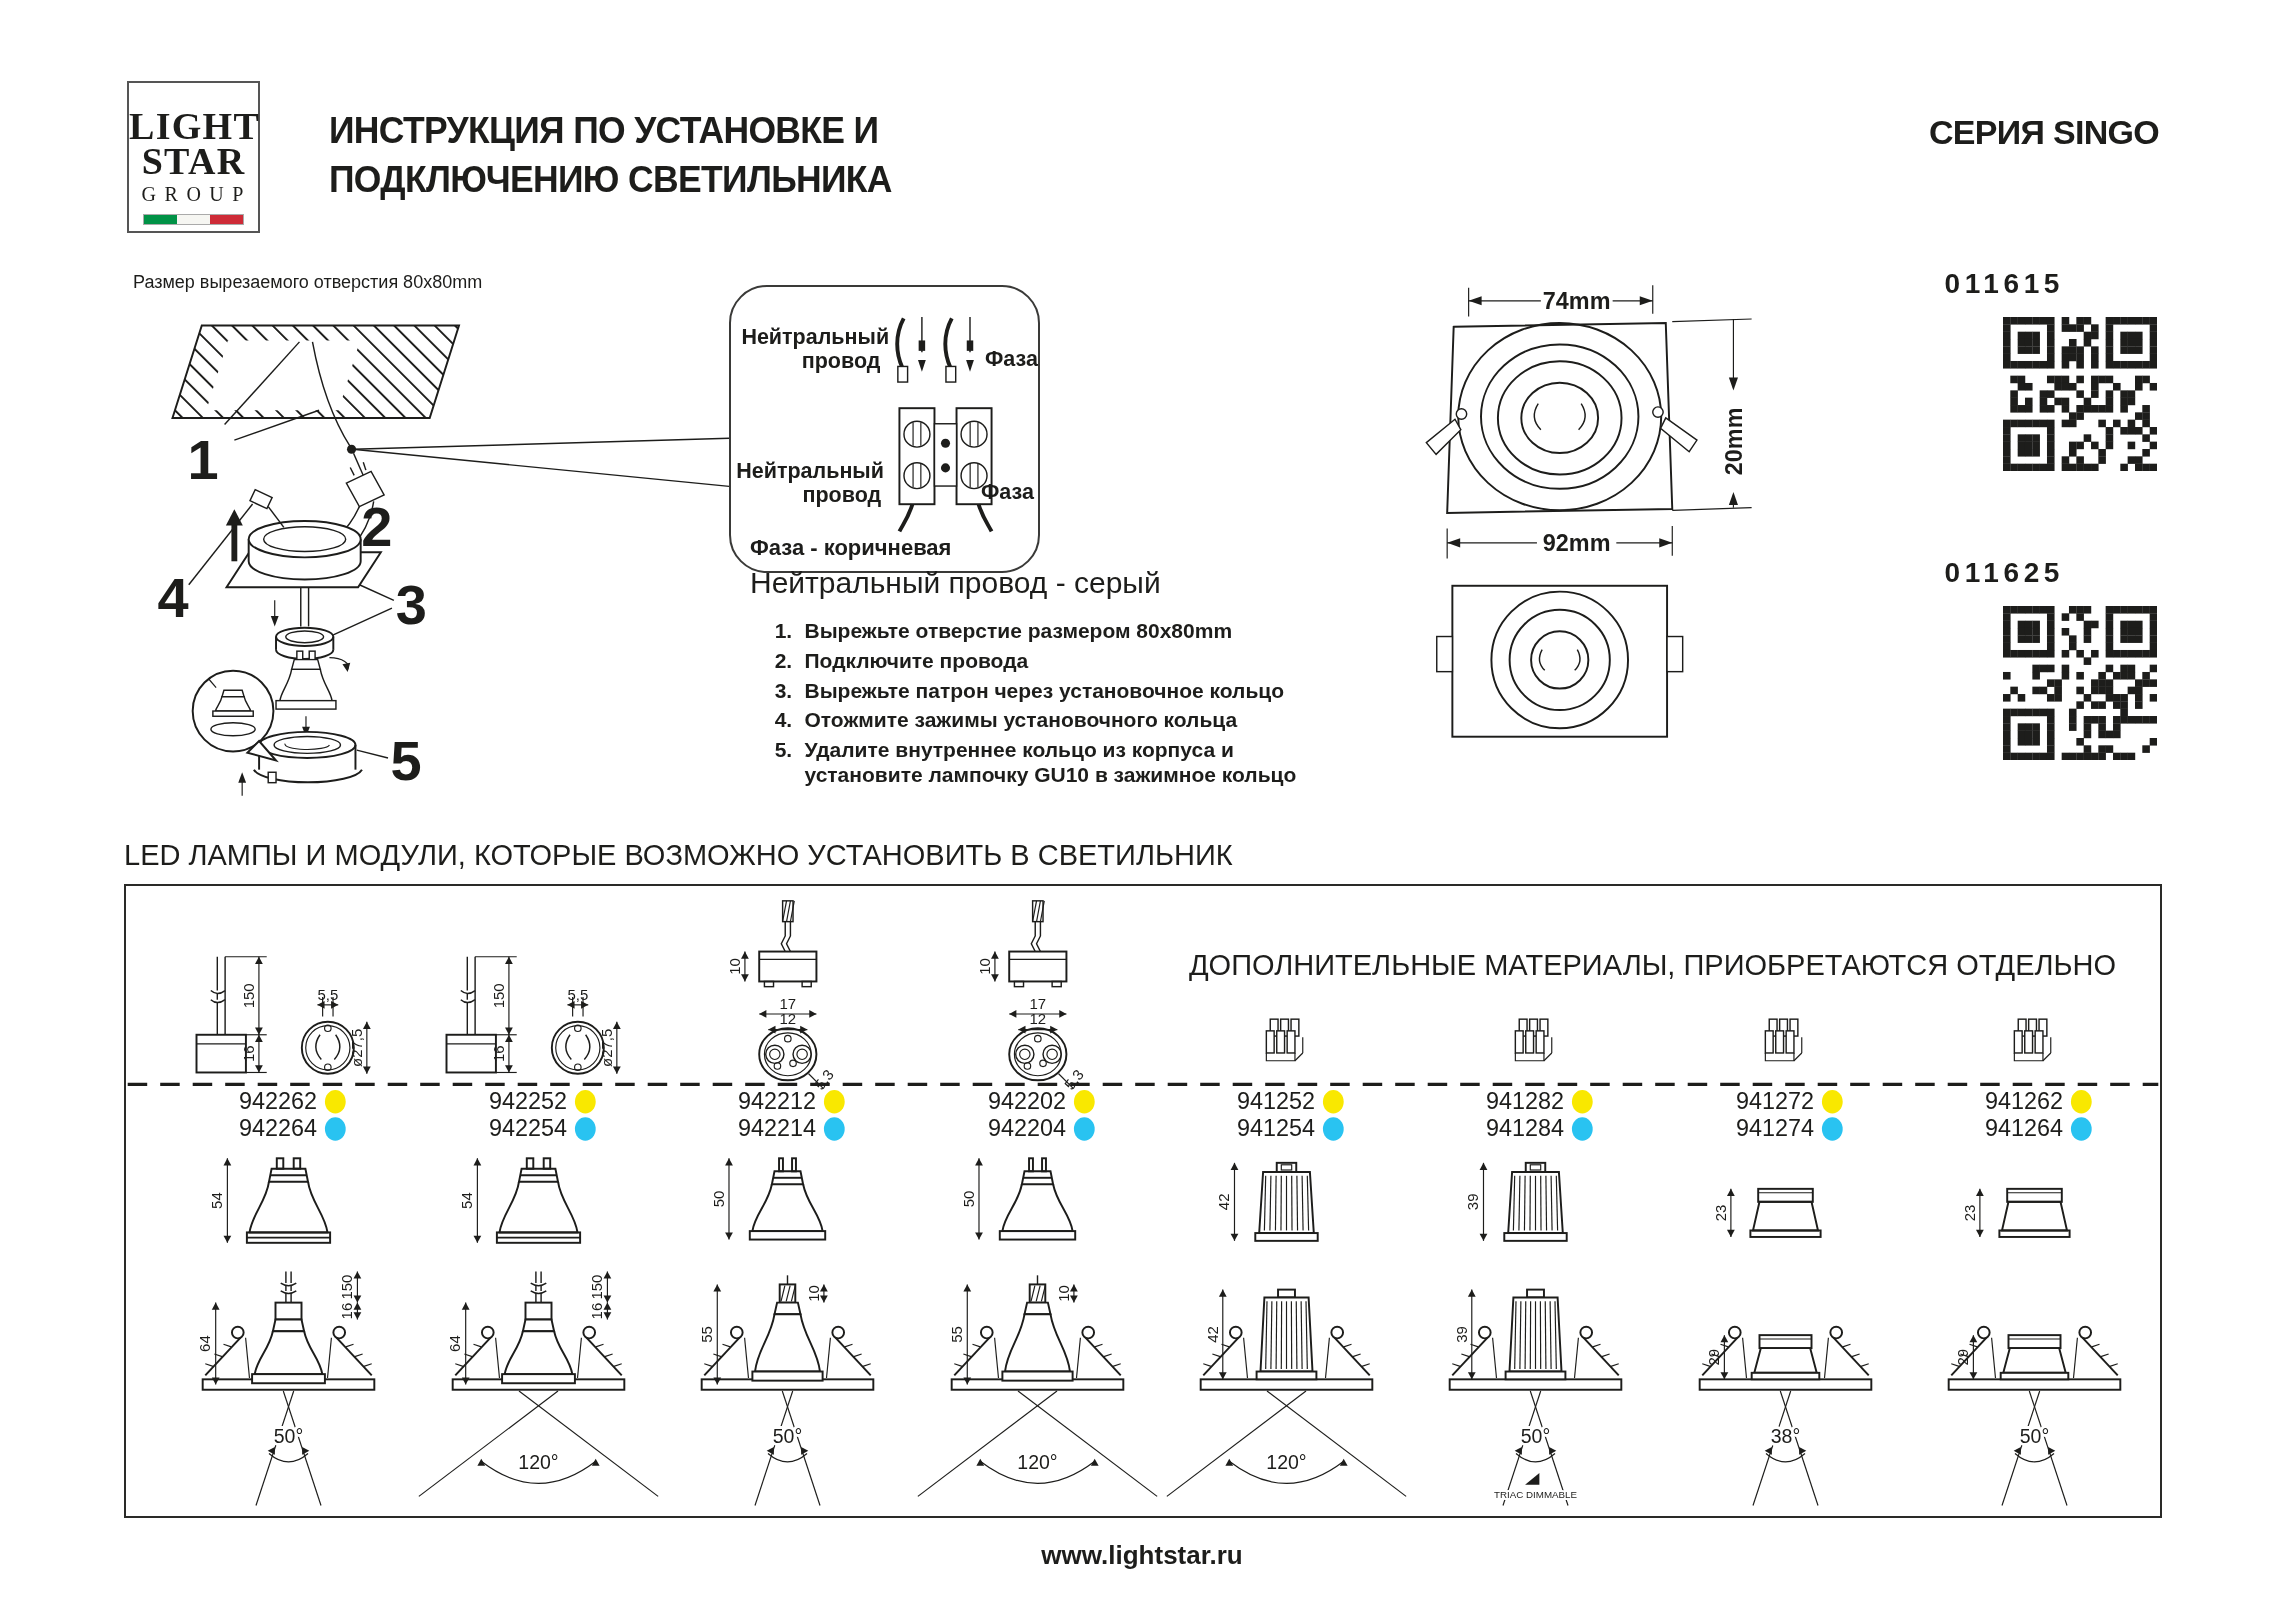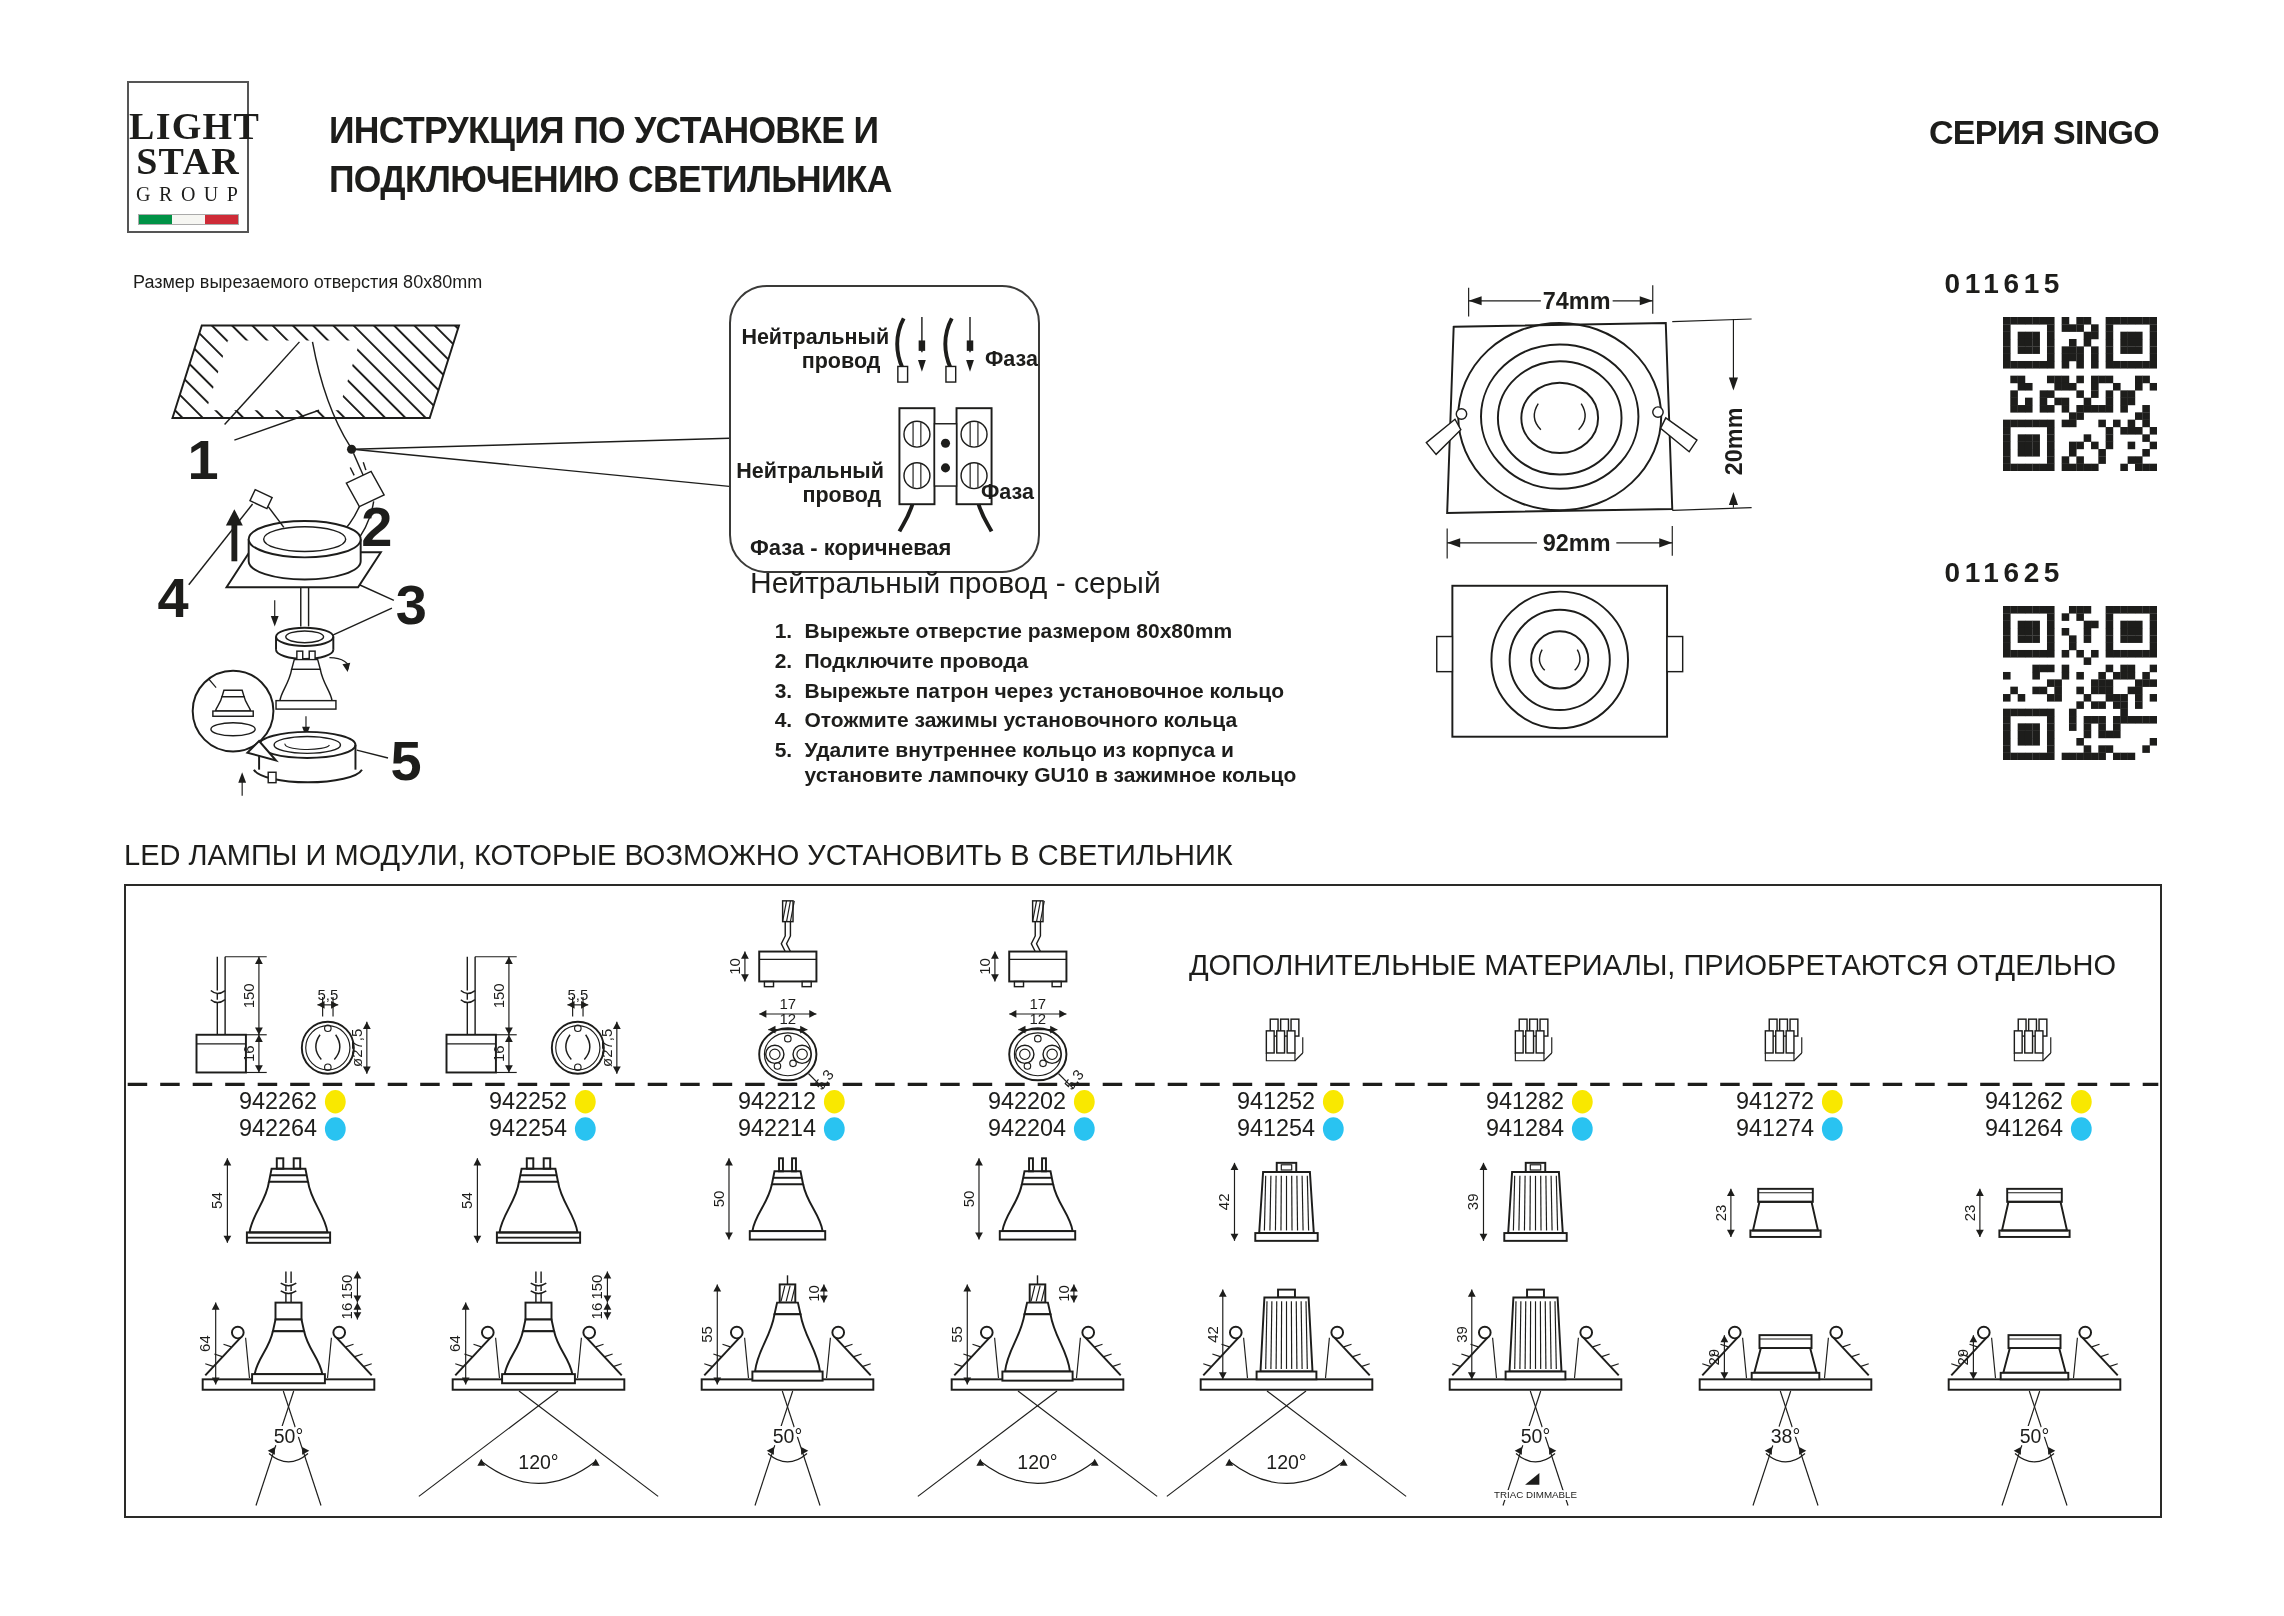--- a/index.html
+++ b/index.html
@@ -1,20 +1,20 @@
 <!DOCTYPE html>
 <html style="font-size:10.4px"><head>
 <meta charset="utf-8">
 <style>
   html,body{margin:0;padding:0;background:#e8e8e8}
   .page{position:relative;width:2284px;height:1616px;background:#fff;overflow:hidden;
         font-family:"Liberation Sans",sans-serif;color:#1d1d1b}
   .abs{position:absolute}
   
-  .logo-box{left:127px;top:81px;width:122px;height:152px;border:2px solid #555;
+  .logo-box{left:127px;top:81px;width:133px;height:152px;border:2px solid #555;
             text-align:center;box-sizing:border-box;padding-top:26px}
   .logo-w{font-family:"Liberation Serif",serif;font-weight:700;font-size:38px;line-height:.92;letter-spacing:1.3px}
   .logo-g{font-family:"Liberation Serif",serif;font-weight:400;font-size:20px;letter-spacing:8.5px;margin-top:3.9px;margin-left:6.5px}
   .logo-flag{display:flex;height:8.5px;width:99px;margin:8.5px auto 0;border:0.7px solid #aaa}
   .logo-flag span{flex:1}
   .doc-title{left:329px;top:107px;font-size:37px;font-weight:700;line-height:1.32;
              transform:scaleX(.96);transform-origin:left top;letter-spacing:-0.7px}
   .series-block{right:125px;top:113px;text-align:right}
   .series-line{font-size:34px;font-weight:700;letter-spacing:-0.7px}
   .articles-line{font-size:41px;font-weight:700;margin-top:10.4px;letter-spacing:-0.7px}
@@ -1303,14 +1303,15 @@
         <text class="dim" x="89.5" y="724" transform="rotate(-90 89.5 724)">29</text>
         <line x1="199.5" y1="776" x2="141.5" y2="952" class="thin"></line>
         <line x1="183.5" y1="776" x2="241.5" y2="952" class="thin"></line>
         <path d="M 161.5 872 Q 191.5 898 221.5 872" class="thin"></path>
         <polygon points="159.5,868 170.5,862 170.5,874" class="blk"></polygon>
         <polygon points="223.5,868 212.5,862 212.5,874" class="blk"></polygon>
         <text class="ang" x="191.5" y="856">50°</text>
       </svg>
     </div>
 
+  <div class="abs footer-url">www.lightstar.ru</div>
 </div>
 
 
 </body></html>

